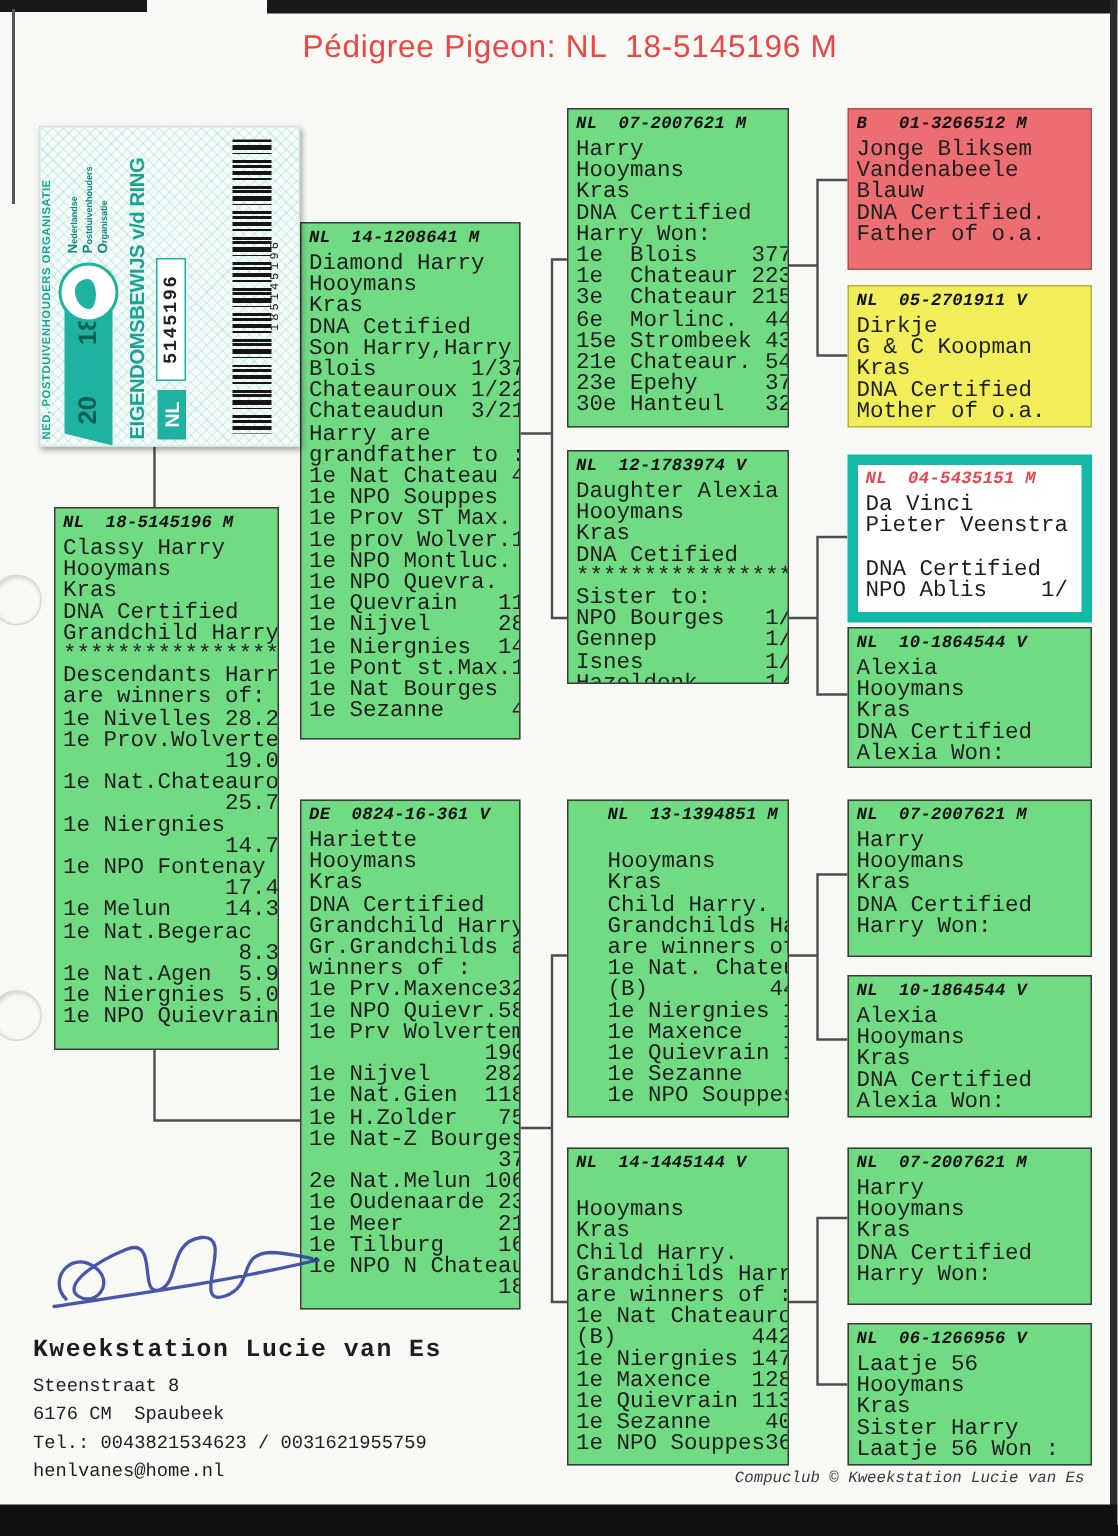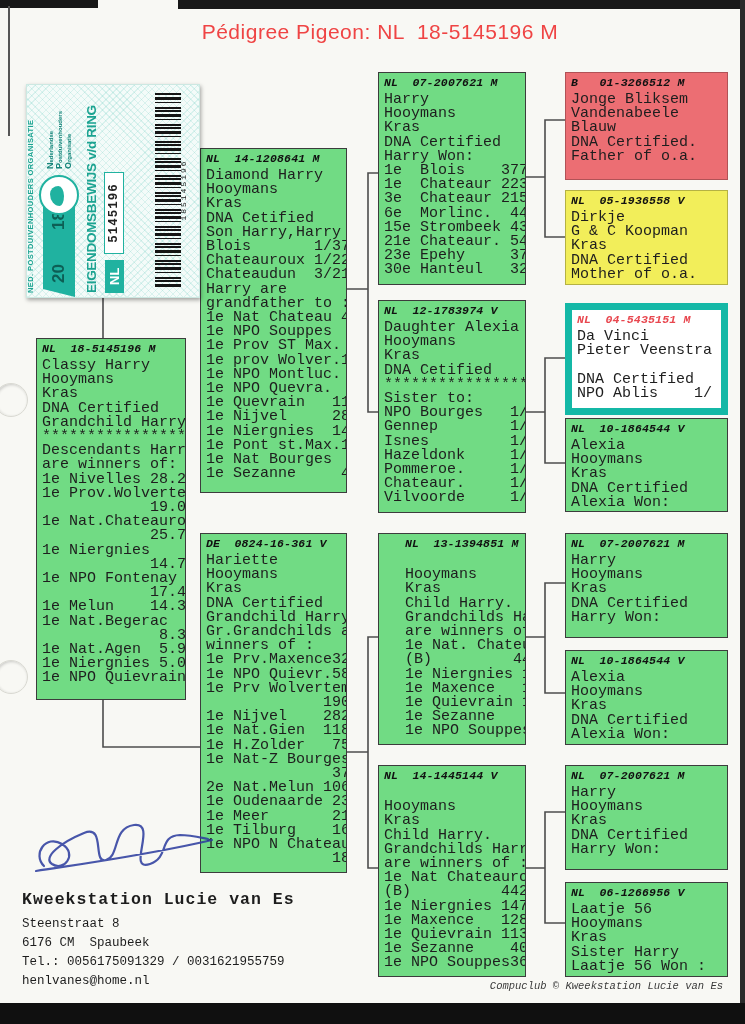--- a/index.html
+++ b/index.html
@@ -215,21 +215,21 @@
 Harry Won:
 1e  Blois    37728 p
 1e  Chateaur 22340 p
 3e  Chateaur 21520 p
 6e  Morlinc.  4418 p
 15e Strombeek 4358 p
 21e Chateaur. 5496 p
 23e Epehy     3709 p
 30e Hanteul   3249 p</div>
   </div>
-  <div class="pbox c-green" style="left:378px;top:300px;width:148px;height:213px;">
+  <div class="pbox c-green" style="left:378px;top:300px;width:148px;height:156px;">
     <div class="hd">NL  12-1783974 V</div>
     <div class="bd">Daughter Alexia
 Hooymans
 Kras
 DNA Cetified
 ********************
 Sister to:
 NPO Bourges   1/4843
 Gennep        1/7890
 Isnes         1/6544
@@ -273,21 +273,21 @@
 
   <div class="pbox c-red" style="left:565px;top:72px;width:163px;height:108px;">
     <div class="hd">B   01-3266512 M</div>
     <div class="bd">Jonge Bliksem
 Vandenabeele
 Blauw
 DNA Certified.
 Father of o.a.</div>
   </div>
   <div class="pbox c-yellow" style="left:565px;top:190px;width:163px;height:95px;">
-    <div class="hd">NL  05-1936558 V</div>
+    <div class="hd">NL  05-2701911 V</div>
     <div class="bd">Dirkje
 G &amp; C Koopman
 Kras
 DNA Certified
 Mother of o.a.</div>
   </div>
   <div class="pbox c-white" style="left:565px;top:303px;width:163px;height:112px;">
     <div class="hd">NL  04-5435151 M</div>
     <div class="bd">Da Vinci
 Pieter Veenstra
@@ -341,19 +341,19 @@
 
   <svg class="sig-svg" width="195" height="90">
     <path d="M16,60 C4,48 18,28 34,38 C50,48 36,66 24,58 C14,51 34,36 56,27 C78,18 64,58 78,54 C92,50 84,22 106,19 C130,16 98,66 122,58 C142,51 130,30 152,29 C162,29 170,31 180,33
              M8,65 C60,57 120,49 184,34" fill="none" stroke="#2f3f9f" stroke-width="2.2" stroke-linecap="round" opacity="0.88"></path>
   </svg>
 
   <div class="breeder">
     <div class="bname">Kweekstation Lucie van Es</div>
     <div class="bline">Steenstraat 8</div>
     <div class="bline">6176 CM  Spaubeek</div>
-    <div class="bline">Tel.: 0056175091329 / 0031621955759</div>
+    <div class="bline">Tel.: 0043821534623 / 0031621955759</div>
     <div class="bline">henlvanes@home.nl</div>
   </div>
 
   <div class="credit">Compuclub © Kweekstation Lucie van Es</div>
 
 </div>
 
 </body></html>

